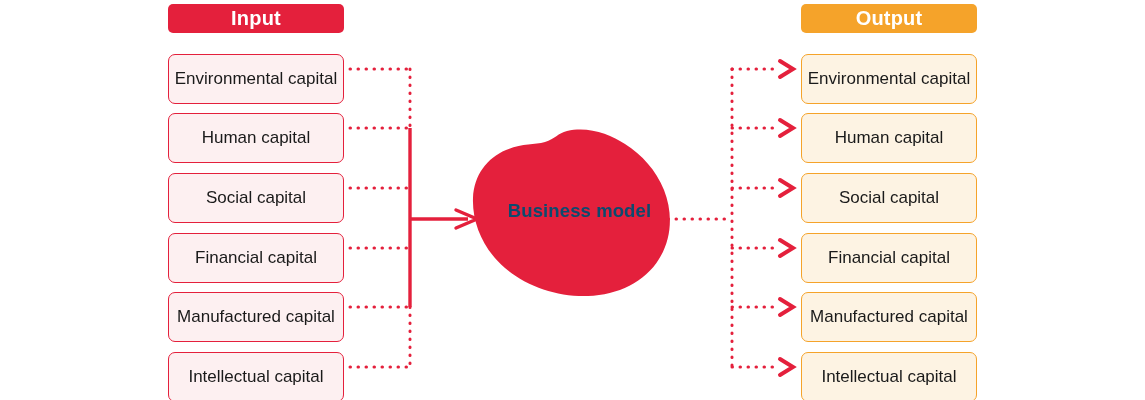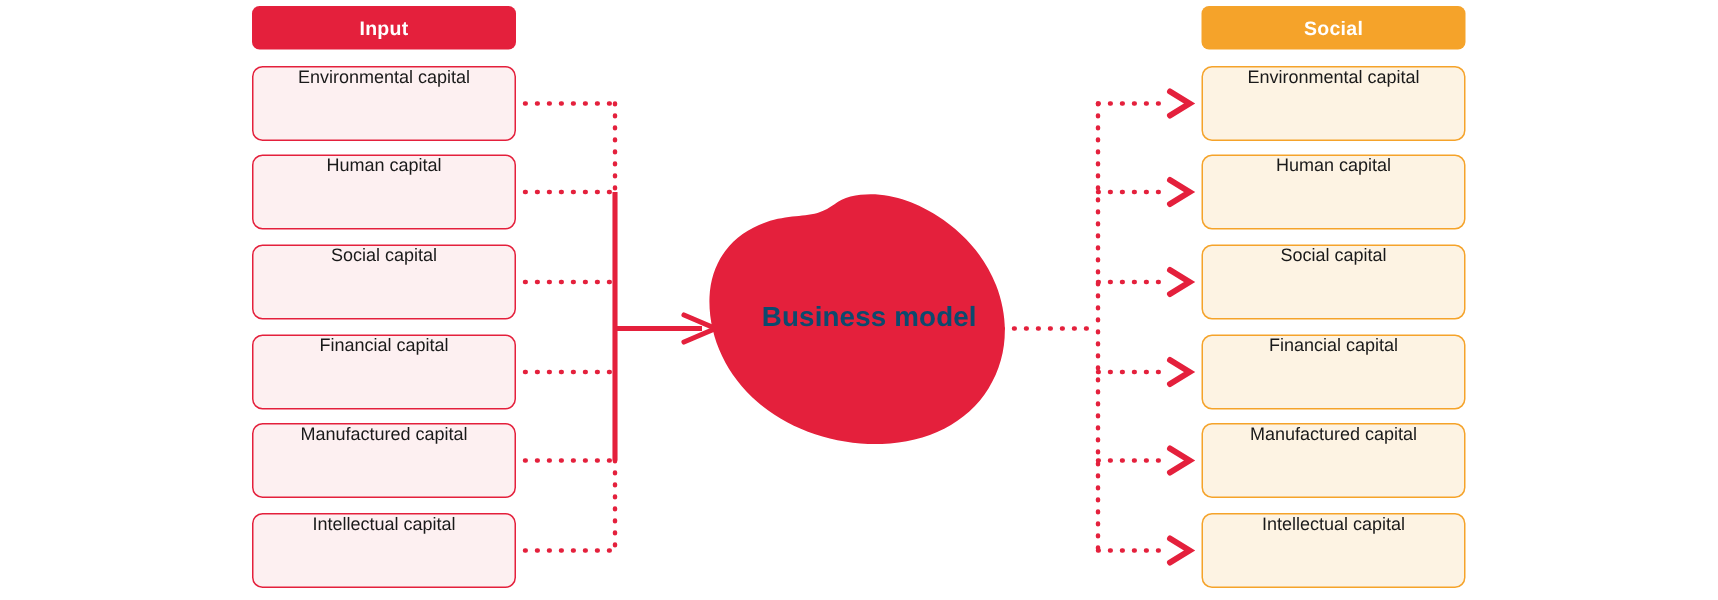--- a/index.html
+++ b/index.html
@@ -47,41 +47,43 @@
     position: absolute;
     left: 0;
     top: 4px;
     width: 176px;
     height: 29px;
     border-radius: 5px;
     display: flex;
     align-items: center;
     justify-content: center;
     color: #ffffff;
-    font-size: 13px;
+    font-size: 20px;
     font-weight: bold;
     letter-spacing: 0.2px;
     box-sizing: border-box;
   }
   #input-header  { background: #E4203C; }
   #output-header { background: #F5A32A; }
 
   .capital-box {
     position: absolute;
     left: 0;
     width: 176px;
     height: 50px;
     border-radius: 7px;
     box-sizing: border-box;
     display: flex;
+    align-items: center;
     justify-content: center;
-    font-size: 12px;
+    font-size: 17px;
     color: #1a1a1a;
     text-align: center;
     line-height: 1.15;
+    margin-top: 10px;
   }
   .input-box {
     background: #FDF0F1;
     border: 1.6px solid #E4203C;
   }
   .output-box {
     background: #FDF3E3;
     border: 1.6px solid #F5A32A;
   }
 
@@ -193,21 +195,21 @@
                C 88 172, 57 162, 35 143
                C 14 125, 2 99, 3 73
                C 4 50, 17 33, 36 25
                C 52 18, 64 20, 75 17
                C 85 14, 88 8, 97 6 Z" fill="#E4203C"></path>
     </svg>
     <div id="blob-label">Business model</div>
   </div>
 
   <div id="output-column" class="column">
-    <div id="output-header" class="col-header">Social</div>
+    <div id="output-header" class="col-header">Output</div>
 
     <div class="capital-box output-box" style="top:44px;">
       <span>Environmental capital</span>
     </div>
     <div class="capital-box output-box" style="top:103px;">
       <span>Human capital</span>
     </div>
     <div class="capital-box output-box" style="top:163px;">
       <span>Social capital</span>
     </div>

